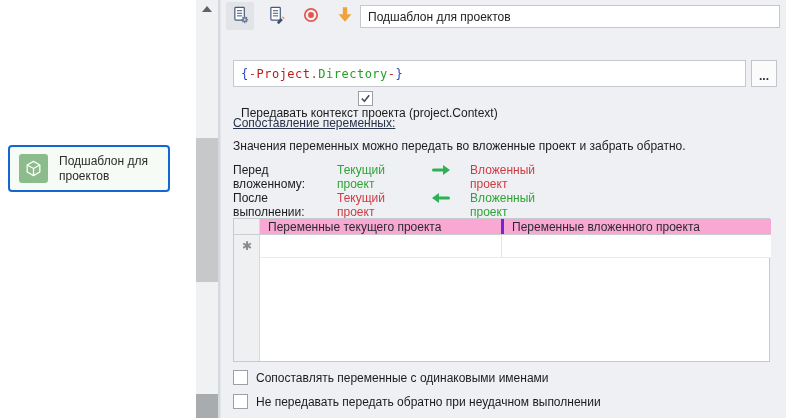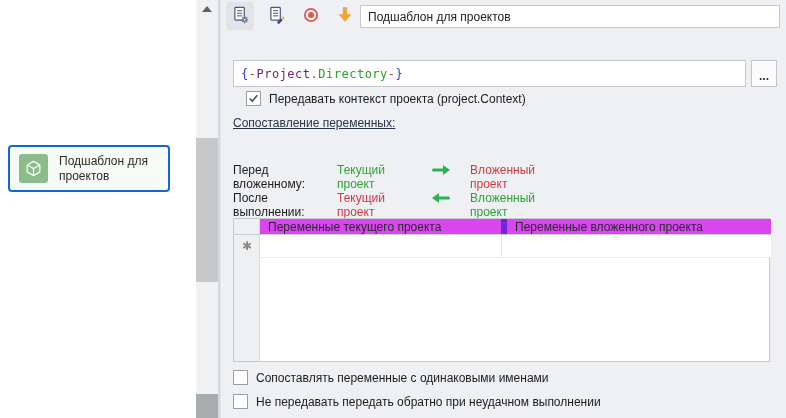--- a/index.html
+++ b/index.html
@@ -63,24 +63,24 @@
   .map-row .arrow { position:absolute; left:196px; top:1px; }
   .map-row .to { position:absolute; left:237px; top:0; }
   .txt-green { color:#2fa435; }
   .txt-red { color:#cf3b40; }
 
   
   .var-table { position:absolute; left:233px; top:218px; width:537px; height:144px;
                background:#ffffff; border:1px solid #c6c9ce; }
   .vt-gutter { position:absolute; left:0; top:0; width:26px; height:142px; background:#eef0f2;
                border-right:1px solid #d6d9dd; }
-  .vt-head { position:absolute; top:0; height:15px; background:#d946ef; color:#2a2a2e;
+  .vt-head { position:absolute; top:0; height:15px; background:#f9a8d4; color:#2a2a2e;
              display:flex; align-items:center; padding-left:8px; overflow:hidden; white-space:nowrap; }
   .vt-head.c1 { left:26px; width:241px; }
-  .vt-head.c2 { left:267px; width:270px; border-left:6px solid #6d28d9; }
+  .vt-head.c2 { left:267px; width:270px; border-left:3px solid #6d28d9; }
   .vt-headline { position:absolute; left:0; top:15px; width:537px; height:0; border-top:1px solid #c9ccd1; }
   .vt-cell { position:absolute; top:16px; height:22px; background:#ffffff; }
   .vt-cell.c1 { left:26px; width:241px; }
   .vt-cell.c2 { left:267px; width:270px; border-left:1px solid #e2e4e8; }
   .vt-rowline { position:absolute; left:26px; top:38px; width:511px; height:0; border-top:1px solid #e8eaec; }
   .vt-marker { position:absolute; left:0; top:16px; width:26px; height:22px;
                display:flex; align-items:center; justify-content:center; color:#8a8a8a; font-size:12px; }
 </style>
 </head>
 <body>
@@ -155,34 +155,35 @@
       </span>
     </div>
   </div>
 
   <div class="title-input">
     <span>Подшаблон для проектов</span>
   </div>
 
 
   <div class="expr-input">
-    <span><span style="color: rgb(43, 63, 196);">{</span><span style="color: rgb(194, 56, 56);">-</span><span style="color: #701a75;">Project</span><span style="color: rgb(194, 56, 56);">.</span><span style="color: rgb(33, 161, 33);">Directory</span><span style="color: rgb(194, 56, 56);">-</span><span style="color: rgb(43, 63, 196);">}</span></span>
+    <span><span style="color: rgb(43, 63, 196);">{</span><span style="color: rgb(194, 56, 56);">-</span><span style="color: #b91c1c;">Project</span><span style="color: rgb(194, 56, 56);">.</span><span style="color: rgb(33, 161, 33);">Directory</span><span style="color: rgb(194, 56, 56);">-</span><span style="color: rgb(43, 63, 196);">}</span></span>
   </div>
   <div class="dots-btn">...</div>
 
-  <div class="check-row" style="left:246px; top:91px;">
+  <div class="check-row" style="left:233px; top:91px;flex-direction:column;">
     <div class="checkbox checked">
       <svg width="11" height="11" viewBox="0 0 12 12" fill="none" stroke="#4a4f55" stroke-width="1.8">
         <polyline points="2,6 4.8,9 10,2.5"></polyline>
       </svg>
     </div>
     <span class="lbl">Передавать контекст проекта (project.Context)</span>
   </div>
 
   <div class="link-label" style="top:116px;">Сопоставление переменных:</div>
+  <div class="plain-text" style="top:139px;">Значения переменных можно передать во вложенные проект и забрать обратно.</div>
 
   <div class="map-row" style="top:163px;">
     <span class="rlabel">Перед вложенному:</span>
     <span class="from txt-green">Текущий проект</span>
     <span class="arrow">
       <svg width="24" height="12" viewBox="0 0 24 12">
         <rect x="3" y="4.5" width="12" height="3" rx="1.5" fill="#2db153"></rect>
         <polygon points="14,1 21,6 14,11" fill="#2db153"></polygon>
       </svg>
     </span>

